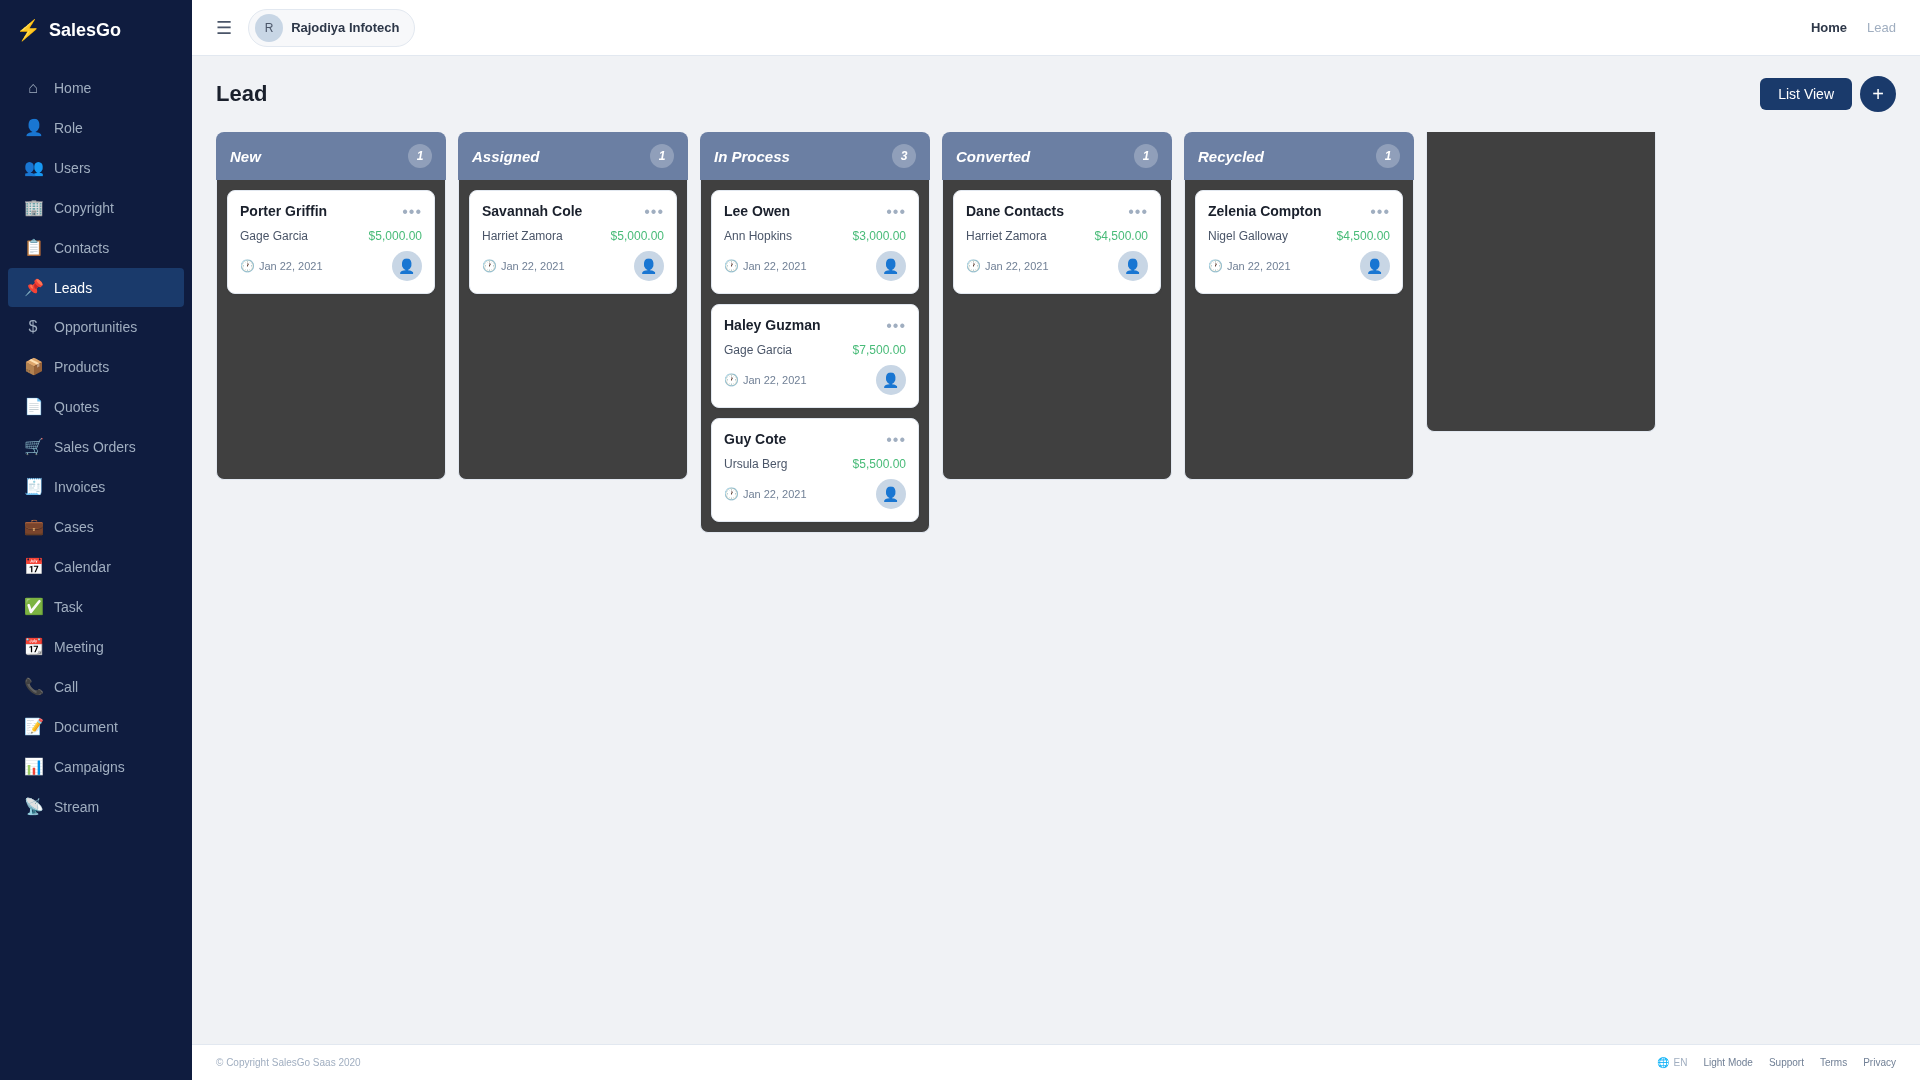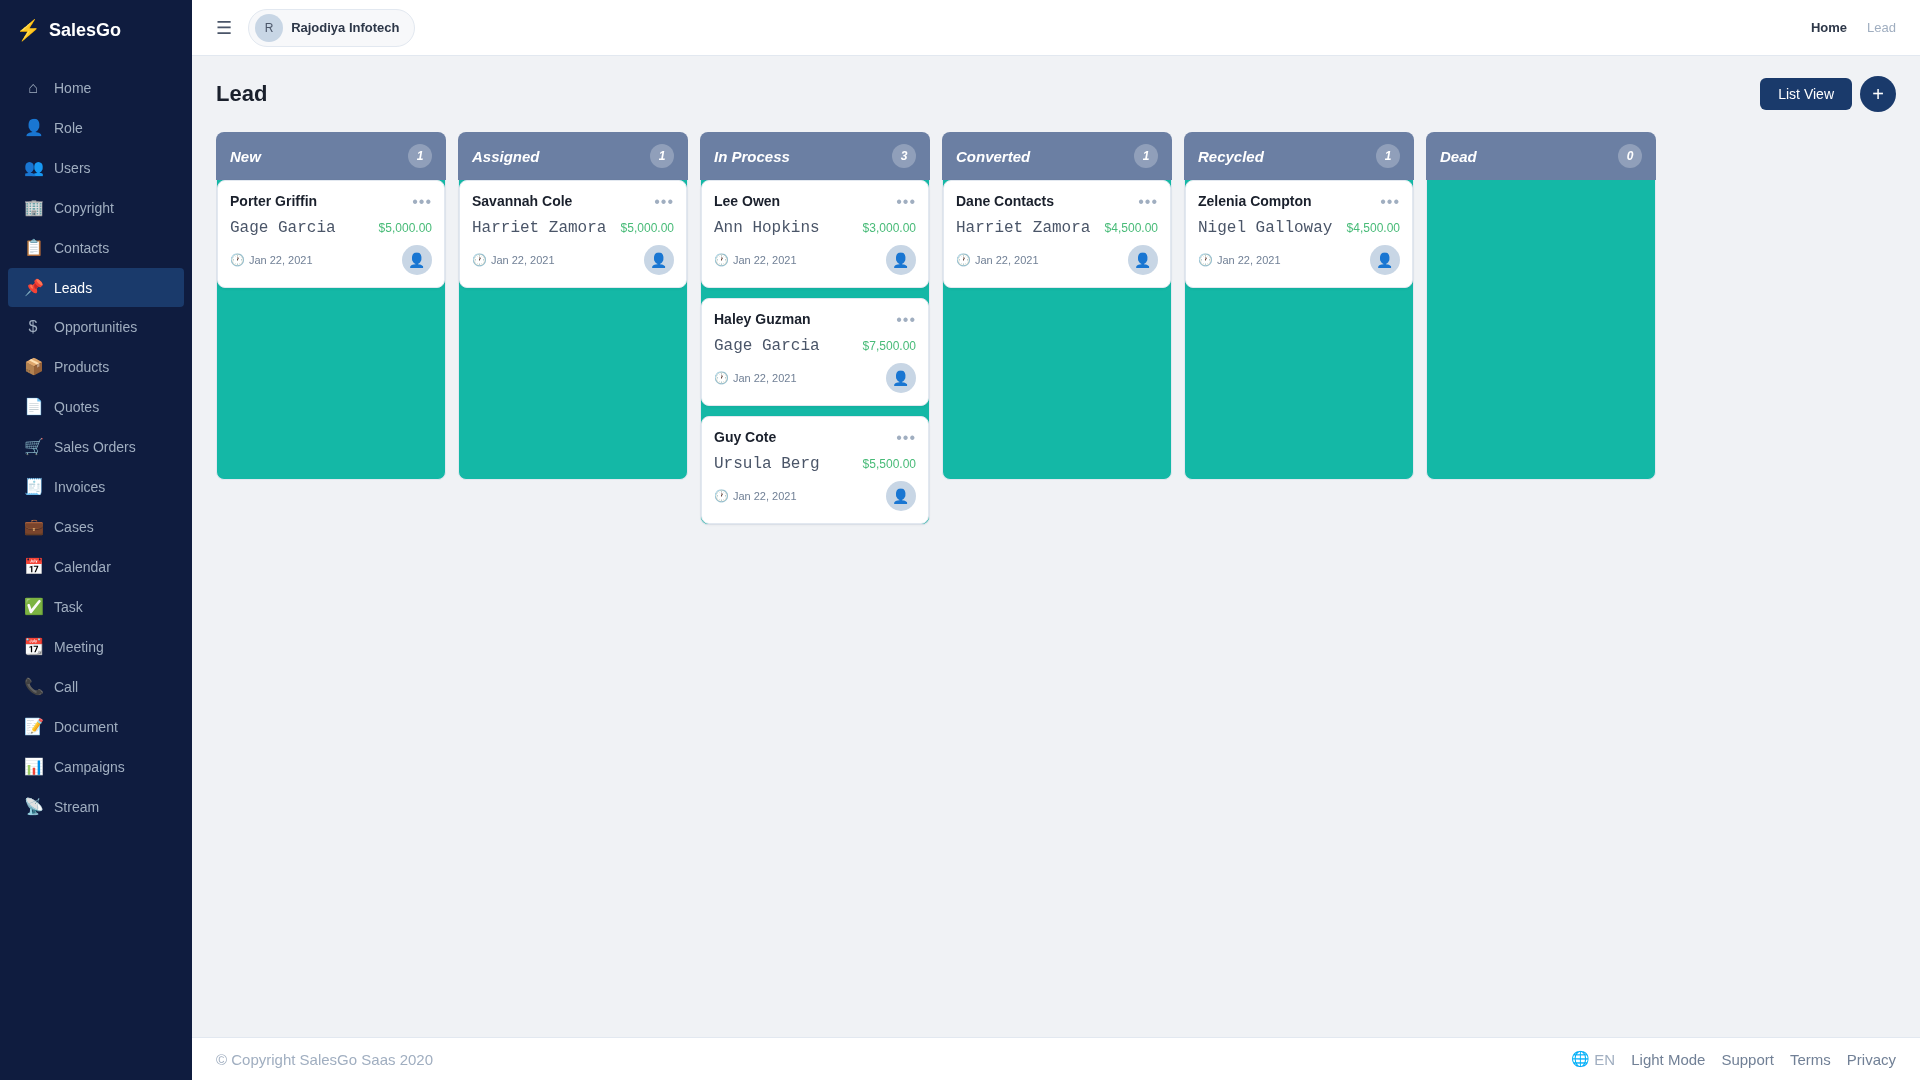--- a/index.html
+++ b/index.html
@@ -165,25 +165,25 @@
       border-radius: 50%;
       width: 24px;
       height: 24px;
       display: flex;
       align-items: center;
       justify-content: center;
       font-size: 12px;
       font-weight: 700;
     }
     .kanban-col-body {
-      background: #14b8a6;
+      background: #404040;
       border: 1px solid #e2e8f0;
       border-top: none;
       border-radius: 0 0 8px 8px;
-      padding: 0;
+      padding: 10px;
       display: flex;
       flex-direction: column;
       gap: 10px;
       min-height: 300px;
     }
 
     
     .kanban-card {
       background: #fff;
       border: 1px solid #e2e8f0;
@@ -198,21 +198,21 @@
       margin-bottom: 8px;
     }
     .kanban-card-name { font-size: 14px; font-weight: 600; color: #1a202c; }
     .kanban-card-menu { color: #a0aec0; cursor: pointer; font-size: 16px; letter-spacing: 1px; }
     .kanban-card-row {
       display: flex;
       justify-content: space-between;
       align-items: center;
       margin-bottom: 8px;
     }
-    .kanban-card-assignee { font-size: 16px; color: #4a5568; font-family: Liberation Mono, monospace; }
+    .kanban-card-assignee { font-size: 12px; color: #4a5568; }
     .kanban-card-amount { font-size: 12px; color: #48bb78; font-weight: 500; }
     .kanban-card-footer {
       display: flex;
       justify-content: space-between;
       align-items: center;
       margin-top: 4px;
     }
     .kanban-card-date {
       display: flex;
       align-items: center;
@@ -234,21 +234,21 @@
     .clock-icon { font-size: 12px; }
 
     
     .footer {
       background: #fff;
       border-top: 1px solid #e2e8f0;
       padding: 12px 24px;
       display: flex;
       justify-content: space-between;
       align-items: center;
-      font-size: 15px;
+      font-size: 10px;
       color: #a0aec0;
     }
     .footer-links { display: flex; gap: 16px; align-items: center; }
     .footer-link { cursor: pointer; color: #718096; }
     .footer-lang { display: flex; align-items: center; gap: 4px; cursor: pointer; }
   </style>
 </head>
 <body>
 
 <nav class="sidebar">
@@ -540,24 +540,20 @@
             </div>
             <div class="kanban-card-avatar">
               <span>👤</span>
             </div>
           </div>
         </div>
 
       </div>
     </div>
         <div class="kanban-column">
-      <div class="kanban-col-header">
-        <span class="kanban-col-title">Dead</span>
-        <span class="kanban-col-badge">0</span>
-      </div>
       <div class="kanban-col-body">
         
       </div>
     </div>
       </div>
   </div>
 
   <footer class="footer">
     <span>© Copyright SalesGo Saas 2020</span>
     <div class="footer-links">

